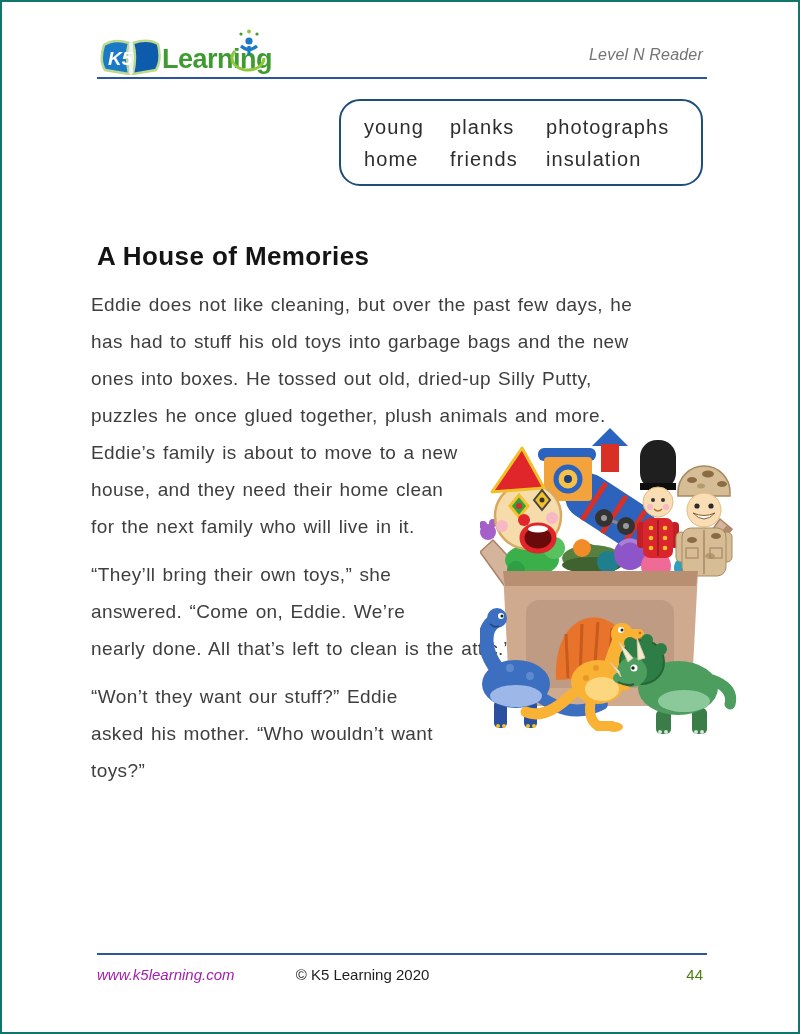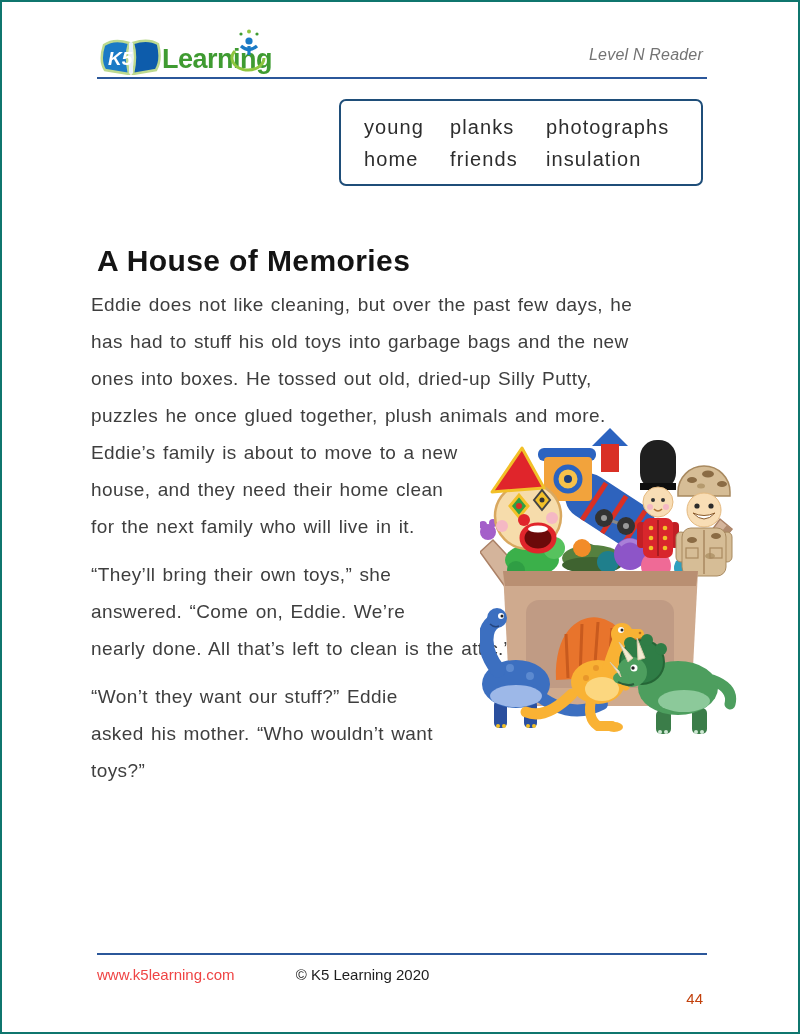--- a/index.html
+++ b/index.html
@@ -17,43 +17,43 @@
   .level-text {
     position:absolute; top:44px; right:95px;
     font-style: italic; font-size:16px; color:#737373; letter-spacing:0.2px;
   }
   .rule { position:absolute; left:95px; width:610px; height:2px; background:#2b579a; }
   .header-rule { top:75px; }
   .footer-rule { top:951px; }
   
   .word-box {
     position:absolute; left:337px; top:97px; width:364px; height:87px;
-    border:2.5px solid #1f4e79; border-radius:7px;
+    border:2.5px solid #1f4e79; border-radius:21px;
     display:grid; grid-template-columns:86px 96px auto;
     padding:12px 10px 10px 23px; row-gap:2px;
     font-size:20px; letter-spacing:1.1px; color:#2d2d2d; line-height:29px;
   }
   
   .story-title {
     position:absolute; left:95px; top:222px;
-    font-size:30px; font-weight:bold; color:#141414; letter-spacing:0.4px;
+    font-size:26px; font-weight:bold; color:#141414; letter-spacing:0.4px;
   }
   .story { position:absolute; left:89px; top:284px; width:616px; }
   .story p {
     margin:0 0 11px 0;
     white-space:pre-line;
     font-size:19px; line-height:37px; color:#3e3e3e;
     letter-spacing:0.4px; word-spacing:1.5px;
   }
   
   .illu { position:absolute; left:478px; top:426px; width:258px; height:314px; }
   
-  .footer-website   { position:absolute; left:95px; top:964px; font-size:15px; color:#ef4444; }
+  .footer-website   { position:absolute; left:95px; top:964px; font-size:15px; color:#a21caf;font-style:italic; }
   .footer-copyright { position:absolute; left:0; top:964px; width:721px; text-align:center; font-size:15px; color:#1e1e1e; }
-  .footer-page      { position:absolute; right:95px; top:964px; font-size:15px; color:#c2410c;margin-top:24px; }
+  .footer-page      { position:absolute; right:95px; top:964px; font-size:15px; color:#4d7c0f; }
 </style>
 </head>
 <body>
 
 <div class="page">
 
   <svg class="logo" viewBox="0 0 180 46" aria-hidden="true">
 
     <g>
       <path d="M8,16 Q3,32 9,41 L33,45 Q29,27 33,14 Q18,9 8,16 Z" fill="#1a7ac5" stroke="#bcd98f" stroke-width="2.5"></path>

